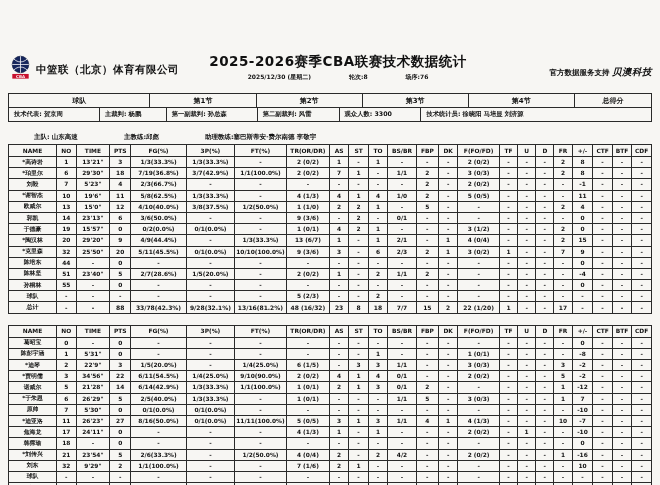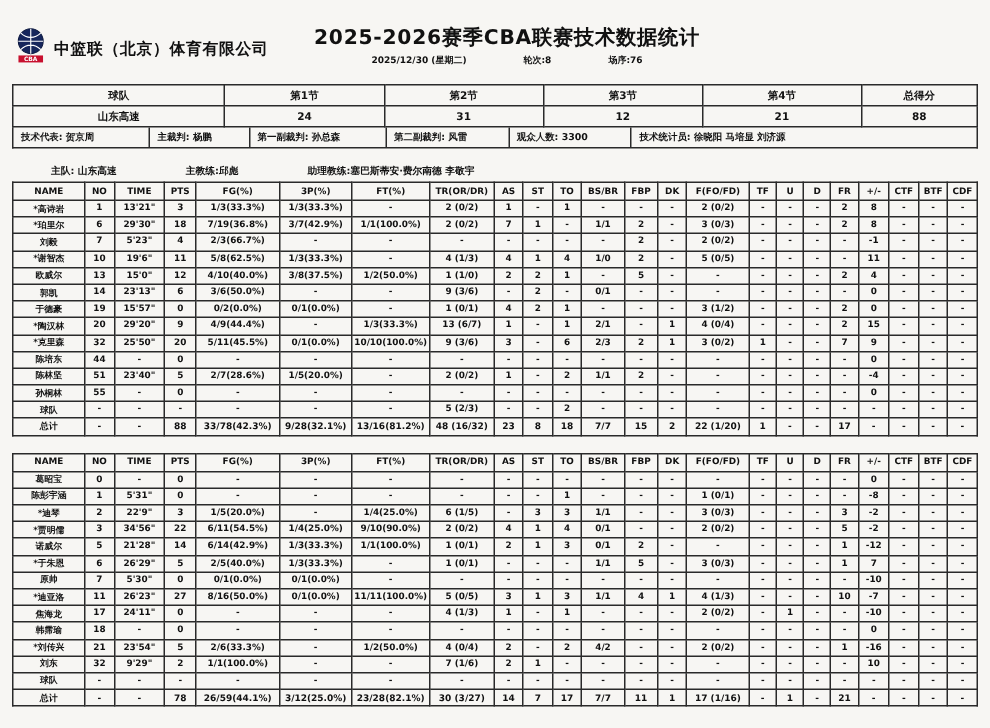--- a/index.html
+++ b/index.html
@@ -6,21 +6,21 @@
   body{
     width:660px;height:485px;
     background:#f7f6f3;
     font-family:"DejaVu Sans","Liberation Sans",sans-serif;
     color:#111;
     -webkit-font-smoothing:antialiased;
     overflow:hidden;
   }
   .page{position:relative;width:644px;margin:0 auto;padding-top:16px;}
   
-  .header{position:relative;height:36px;}
+  .header{position:relative;height:36px;margin-top:37px;}
   .brand{position:absolute;left:2px;top:2px;display:flex;align-items:center;gap:5px;}
   .brand .company{font-size:10.5px;font-weight:700;letter-spacing:.5px;}
   .title-block{position:absolute;left:16px;right:0;top:0;text-align:center;}
   .title{font-size:13.5px;font-weight:700;letter-spacing:.5px;}
   .title-meta{margin-top:2px;font-size:6px;font-weight:700;display:flex;justify-content:center;gap:38px;}
   .sponsor{position:absolute;right:0;top:13px;font-size:7.5px;font-weight:700;white-space:nowrap;}
   .sponsor .brand-name{font-style:italic;font-size:9.5px;letter-spacing:.5px;}
   
   table{border-collapse:collapse;table-layout:fixed;width:100%;}
   td,th{border:1px solid #2a2a2a;text-align:center;vertical-align:middle;padding:0;overflow:hidden;white-space:nowrap;}
@@ -55,20 +55,24 @@
       <span class="company">中篮联（北京）体育有限公司</span>
     </div>
     <div class="title-block">
       <div class="title">2025-2026赛季CBA联赛技术数据统计</div>
       <div class="title-meta">
         <span>2025/12/30 (星期二)</span>
         <span>轮次:8</span>
         <span>场序:76</span>
       </div>
     </div>
+    <div class="sponsor">
+      <span>官方数据服务支持</span>
+      <span class="brand-name">贝澳科技</span>
+    </div>
   </div>
 
   <table class="score-table">
     <colgroup>
       <col style="width:22%">
         <col style="width:16.5%">
         <col style="width:16.5%">
       <col style="width:16.5%">
         <col style="width:16.5%">
         <col style="width:12%">
@@ -77,28 +81,20 @@
         <tr>
           <th>球队</th>
           <th>第1节</th>
           <th>第2节</th>
           <th>第3节</th>
           <th>第4节</th>
           <th>总得分</th>
         </tr>
       </thead>
     <tbody>
-        <tr>
-          <td>山东高速</td>
-          <td>24</td>
-          <td>31</td>
-          <td>12</td>
-          <td>21</td>
-          <td>88</td>
-        </tr>
       </tbody>
   </table>
 
   <div class="officials">
       <div class="cell" style="width: 14%;">技术代表: 贺京周</div>
       <div class="cell" style="width: 10%;">主裁判: 杨鹏</div>
       <div class="cell" style="width: 14%;">第一副裁判: 孙总森</div>
       <div class="cell" style="width: 12.5%;">第二副裁判: 风雷</div>
       <div class="cell" style="width: 12.5%;">观众人数: 3300</div>
       <div class="cell" style="width: 37%;">技术统计员: 徐晓阳 马培显 刘济源</div>

